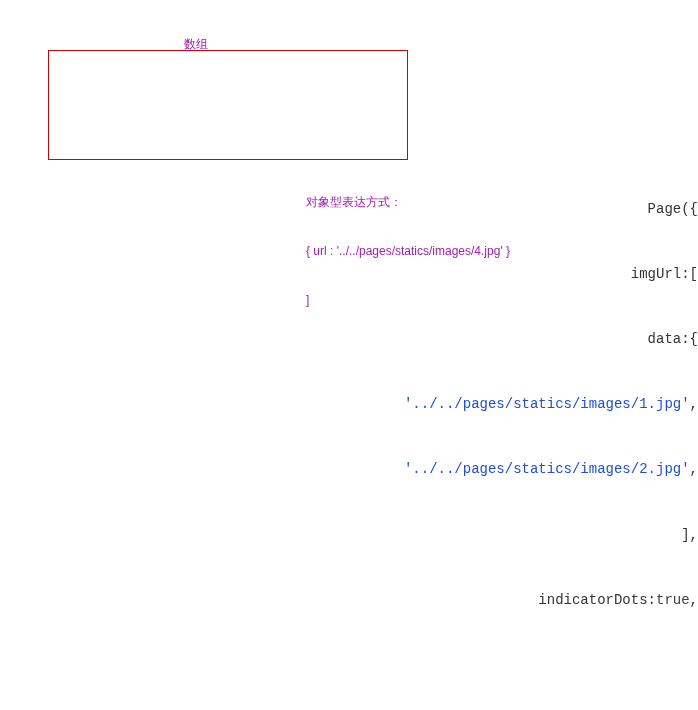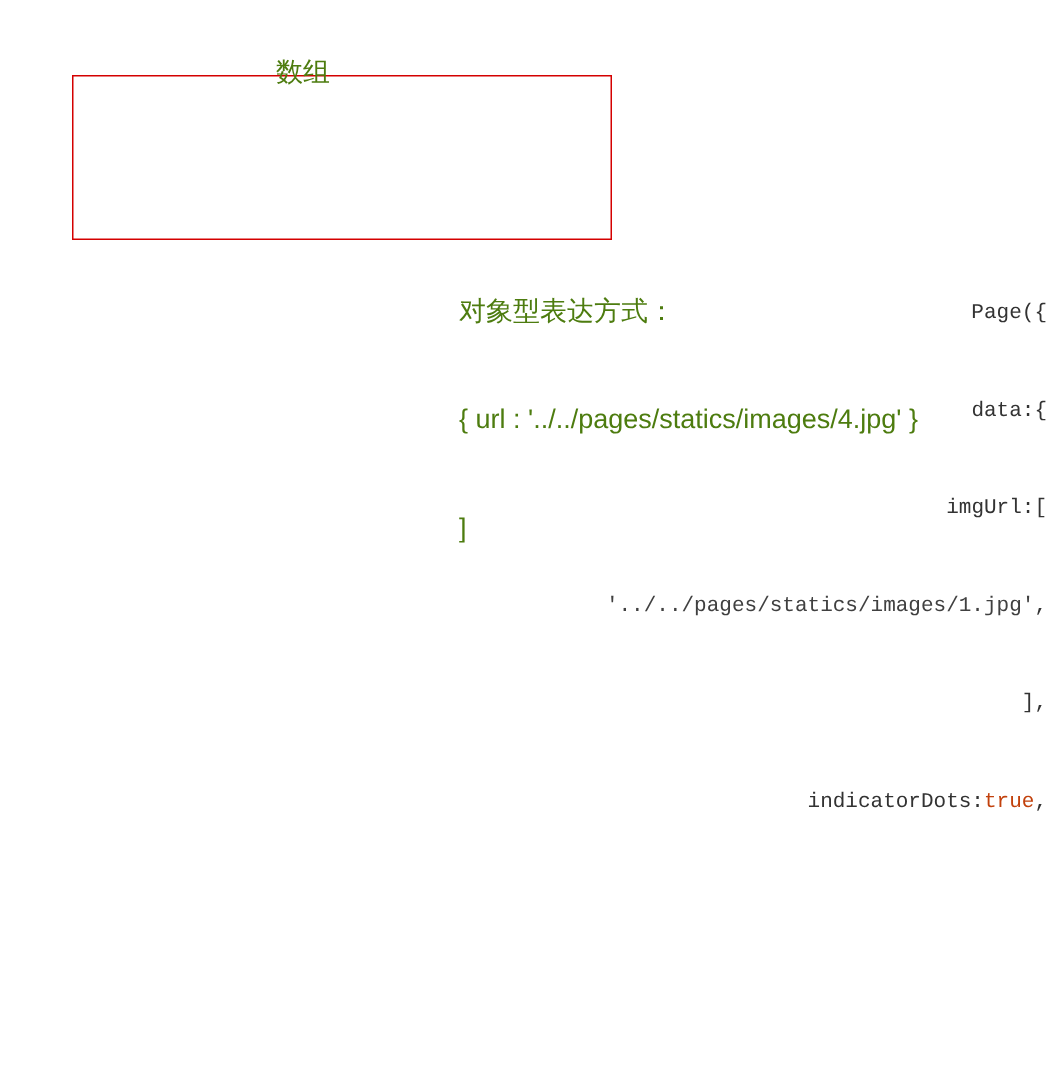--- a/index.html
+++ b/index.html
@@ -14,48 +14,49 @@
   }
   .editor {
     position: relative;
     padding: 4px 0 4px 12px;
     white-space: pre;
   }
   .line {
     white-space: pre;
     text-align: right;
   }
-  .kw   { color: #c2410c; }     
-  .str  { color: #404040; margin-left: 12px; }
-  .anno { color: #4d7c0f; font-family: sans-serif; font-size: 18px; }
+  .kw   { color: #404040; }     
+  .str  { color: #1d4ed8; margin-left: 12px; }
+  .anno { color: #a21caf; font-family: sans-serif; font-size: 12px; }
   .redbox {
     position: absolute;
     border: 1px solid #d40000;
     pointer-events: none;
   }
 </style>
 </head>
 <body>
 
 <div class="editor">
 
   <div class="redbox" style="left:48px; top:50px; width:358px; height:108px;"></div>
 
   <span class="anno" style="position:absolute; left:184px; top:35px;">数组</span>
 
-  <div class="anno" style="position:absolute; left:306px; top:146px; line-height:1.35;">
+  <div class="anno" style="position:absolute; left:306px; top:162px; line-height:1.35;">
     <div>对象型表达方式：</div>
     <div>{ url : '../../pages/statics/images/4.jpg' }</div>
     <div>]</div>
   </div>
 
   <div class="line"><span>Page({</span></div>
+  <div class="line"><span>        imgUrl:[</span></div>
   <div class="line"><span>    data:{</span></div>
-  <div class="line"><span>        imgUrl:[</span></div>
   <div class="line"><span>            </span><span class="str">'../../pages/statics/images/1.jpg'</span><span>,</span></div>
+  <div class="line"><span>            </span><span class="str">'../../pages/statics/images/2.jpg'</span><span>,</span></div>
   <div class="line"><span>        ],</span></div>
   <div class="line"><span>        indicatorDots:</span><span class="kw">true</span><span>,</span></div>
   
   
   
   
   
   
   
   

